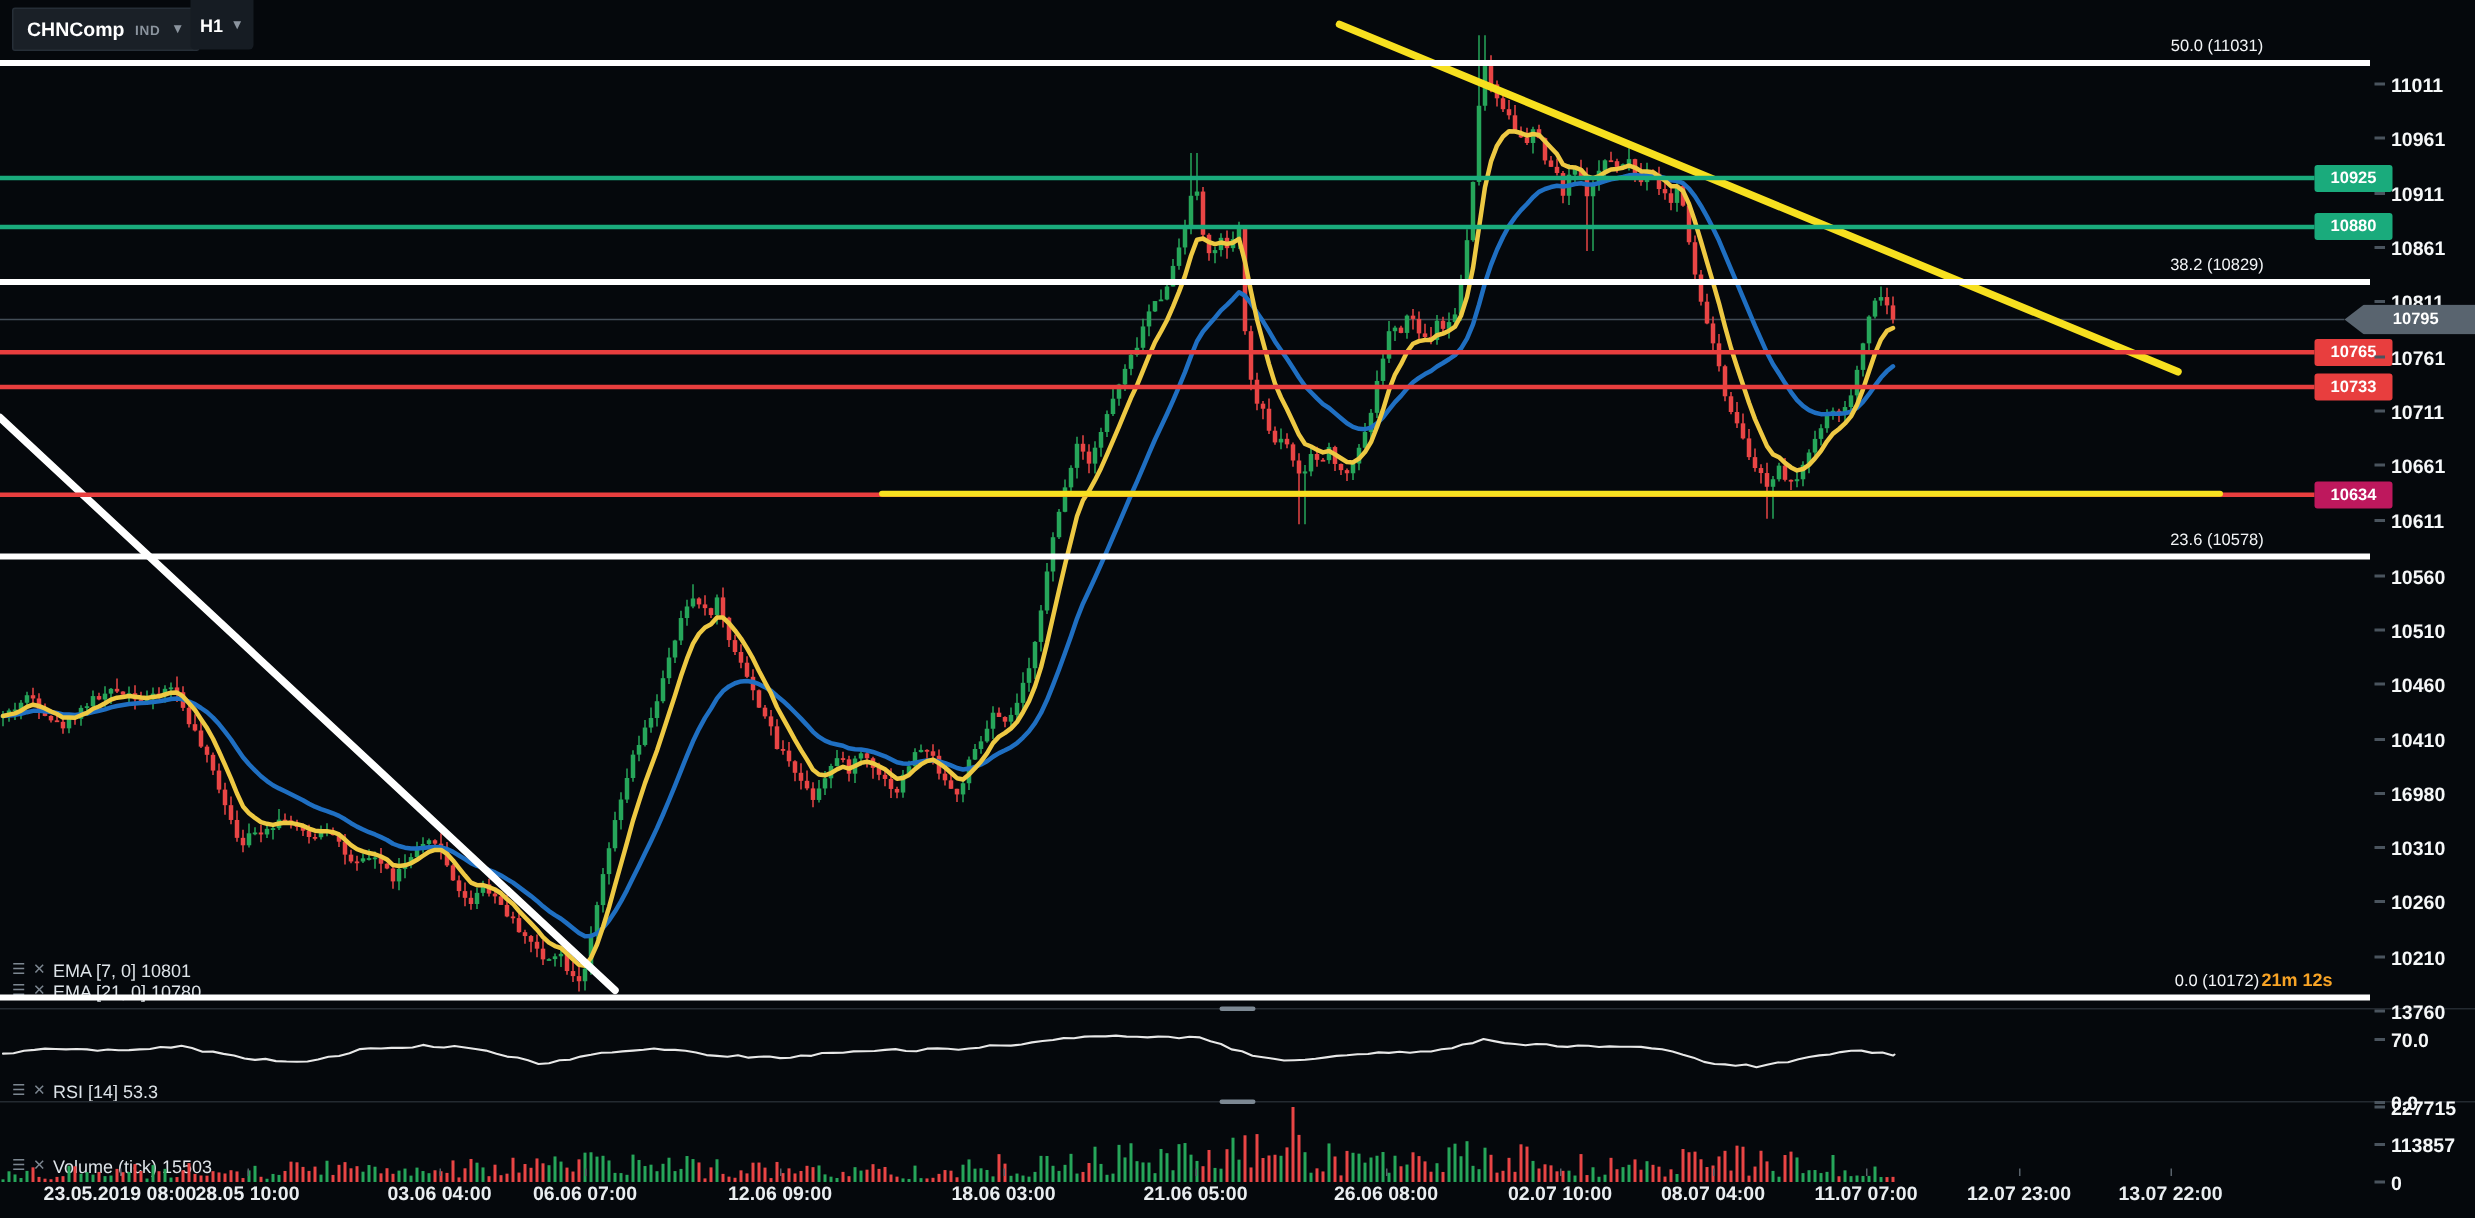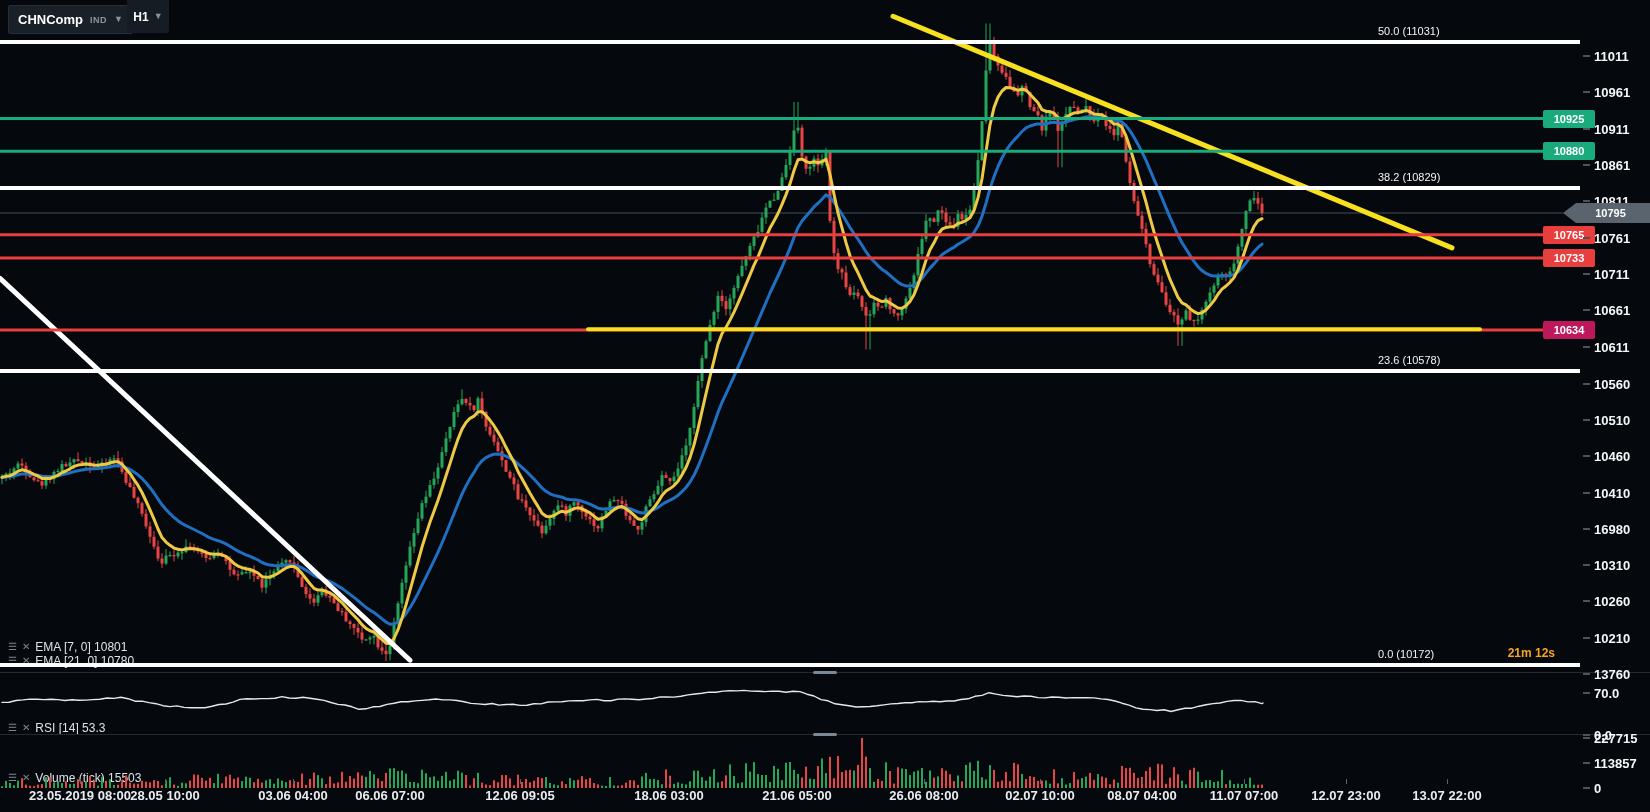--- a/index.html
+++ b/index.html
@@ -22,21 +22,21 @@
   .legend .ic{color:#7d8791;font-size:10px;line-height:1;pointer-events:auto;cursor:pointer;}
   
   .ptick{position:absolute;left:1594px;width:56px;height:18px;color:#f5f7f8;font-size:13px;font-weight:700;
          display:flex;align-items:center;}
   .pdash{position:absolute;left:1583px;width:7px;height:2px;background:#4a545e;}
   .tlabel{position:absolute;top:788px;width:160px;margin-left:-80px;text-align:center;color:#e9edf0;
           font-size:13px;font-weight:700;white-space:nowrap;}
   .ttick{position:absolute;top:779px;width:1px;height:5px;background:#59626b;}
   
   .fib-line{position:absolute;left:0;width:1580px;height:4px;background:#fff;}
-  .fib-label{position:absolute;width:200px;text-align:left;color:#f2f4f6;font-size:11px;}
+  .fib-label{position:absolute;width:200px;text-align:center;color:#f2f4f6;font-size:11px;}
   .lvl-badge{position:absolute;left:1543px;width:52px;height:18px;border-radius:2px;color:#fff;
      font-size:11px;font-weight:700;display:flex;align-items:center;justify-content:center;pointer-events:auto;cursor:ns-resize;}
   .cp-badge{position:absolute;left:1563px;top:203px;width:87px;height:20px;background:#59646f;color:#fff;
      font-size:11px;font-weight:700;display:flex;align-items:center;justify-content:center;padding-left:8px;box-sizing:border-box;
      clip-path:polygon(0 50%,13px 0,100% 0,100% 100%,13px 100%);}
   .countdown{position:absolute;color:#f7a325;font-size:12px;font-weight:700;}
   .separator{position:absolute;left:0;width:1650px;height:1px;background:#242a31;}
   .pane-handle{position:absolute;left:813px;width:24px;height:3px;border-radius:2px;background:#7c8893;pointer-events:auto;cursor:row-resize;}
 </style>
 </head>
@@ -1100,21 +1100,21 @@
       <div class="ptick" style="top:779px">0</div>
       <div class="ttick" style="left:80px"></div>
       <div class="tlabel" style="left:80px">23.05.2019 08:00</div>
       <div class="ttick" style="left:165px"></div>
       <div class="tlabel" style="left:165px">28.05 10:00</div>
       <div class="ttick" style="left:293px"></div>
       <div class="tlabel" style="left:293px">03.06 04:00</div>
       <div class="ttick" style="left:390px"></div>
       <div class="tlabel" style="left:390px">06.06 07:00</div>
       <div class="ttick" style="left:520px"></div>
-      <div class="tlabel" style="left:520px">12.06 09:05</div>
+      <div class="tlabel" style="left:520px">12.06 09:00</div>
       <div class="ttick" style="left:669px"></div>
       <div class="tlabel" style="left:669px">18.06 03:00</div>
       <div class="ttick" style="left:797px"></div>
       <div class="tlabel" style="left:797px">21.06 05:00</div>
       <div class="ttick" style="left:924px"></div>
       <div class="tlabel" style="left:924px">26.06 08:00</div>
       <div class="ttick" style="left:1040px"></div>
       <div class="tlabel" style="left:1040px">02.07 10:00</div>
       <div class="ttick" style="left:1142px"></div>
       <div class="tlabel" style="left:1142px">08.07 04:00</div>

